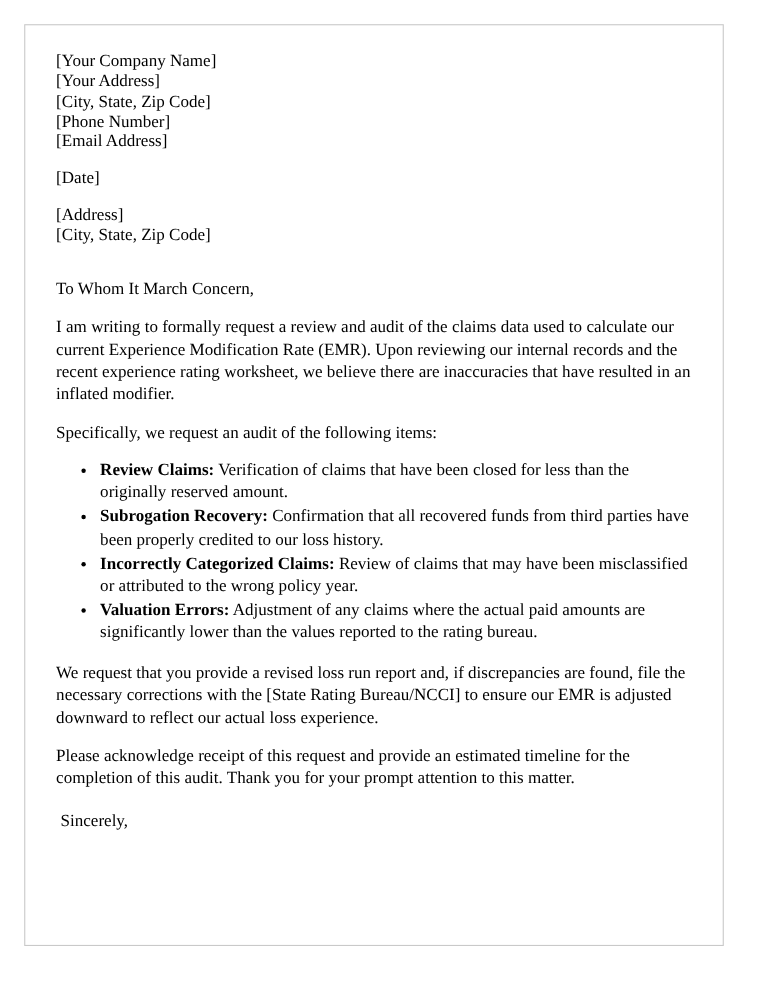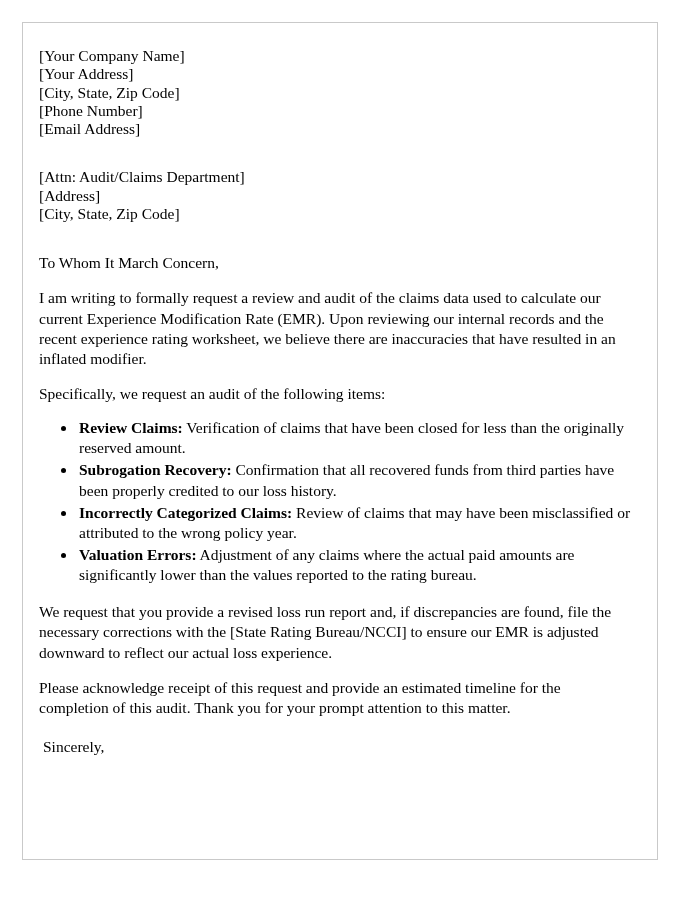--- a/index.html
+++ b/index.html
@@ -26,21 +26,21 @@
     top: 22px;
     width: 636px;
     height: 838px;
     background: #ffffff;
     border: 1px solid #c9c9c9;
     box-sizing: border-box;
     overflow: hidden;
   }
   .content {
     position: absolute;
-    left: 16px;
+    left: 28px;
     top: 24px;
     right: 24px;
     font-size: 15.5px;
     line-height: 1.18;
   }
   .block {
     margin-bottom: 0;
   }
   .addr-line {
     white-space: pre;
@@ -86,25 +86,27 @@
       <div class="block">
         <div class="addr-line">[Your Company Name]</div>
         <div class="addr-line">[Your Address]</div>
         <div class="addr-line">[City, State, Zip Code]</div>
         <div class="addr-line">[Phone Number]</div>
         <div class="addr-line">[Email Address]</div>
       </div>
 
       <div class="spacer"></div>
 
+      <div class="block">
+        <div class="addr-line">[Date]</div>
+      </div>
 
       <div class="spacer"></div>
 
       <div class="block">
-        <div class="addr-line">[Attn: Audit/Claims Department]</div>
         <div class="addr-line">[Address]</div>
         <div class="addr-line">[City, State, Zip Code]</div>
       </div>
 
       <div class="spacer"></div>
 
 
       <div class="spacer"></div>
 
       <p class="para">To Whom It March Concern,</p>

